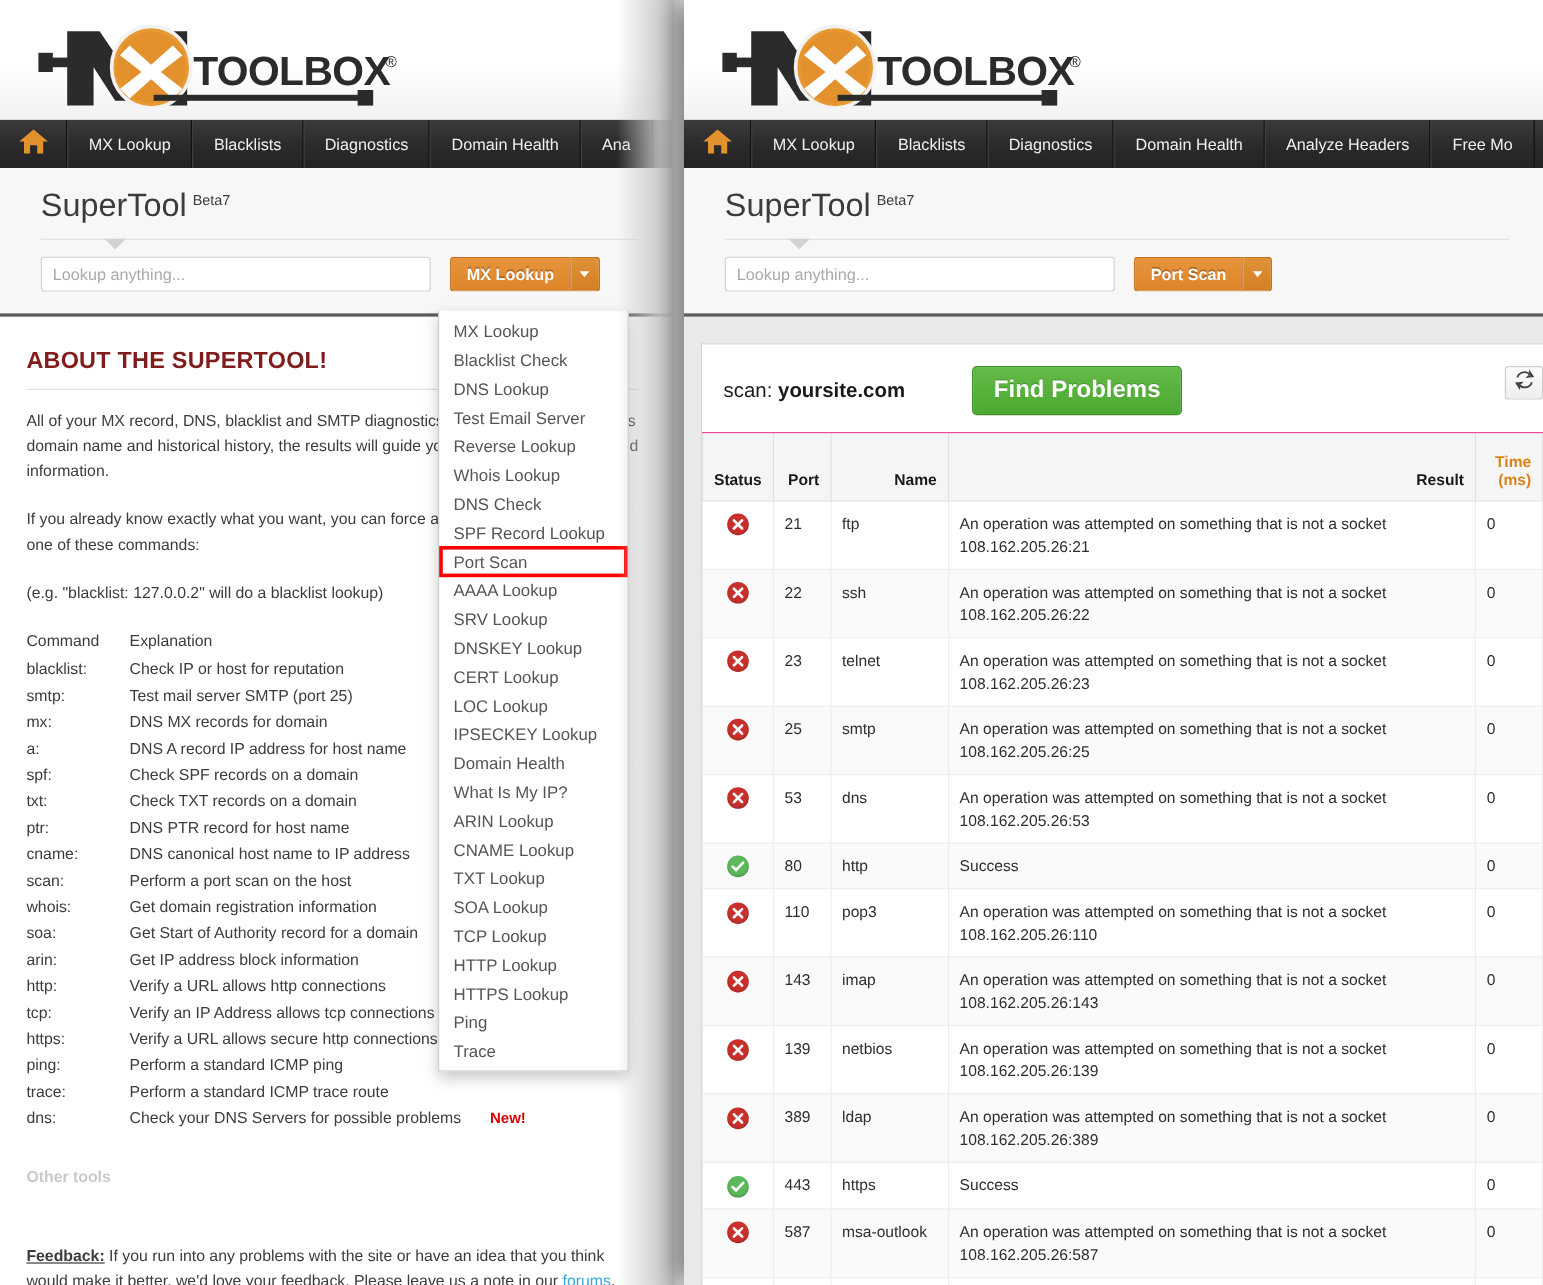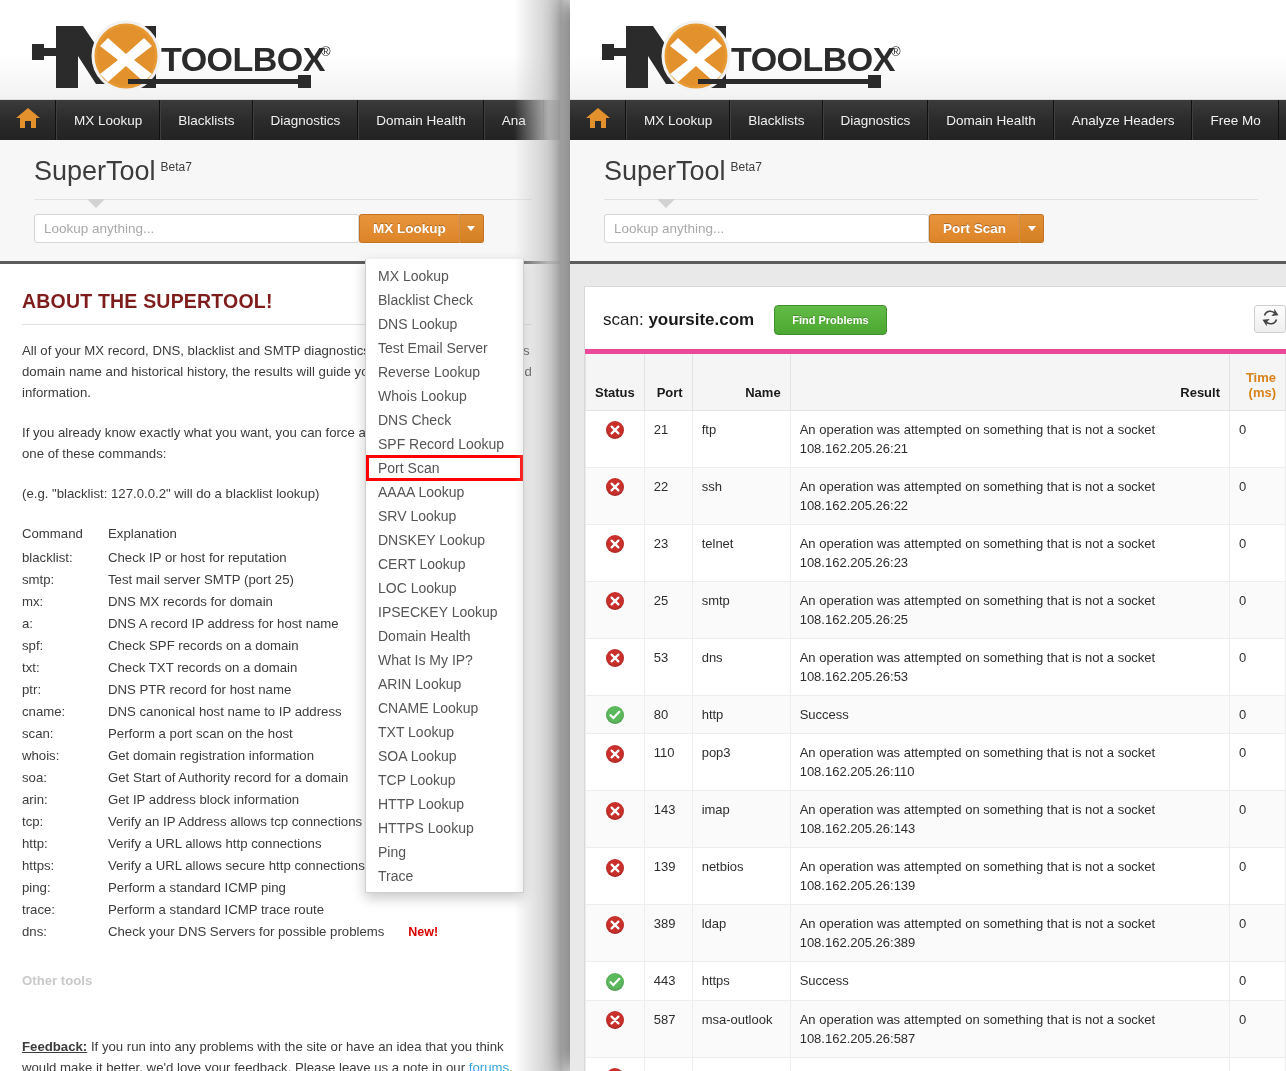--- a/index.html
+++ b/index.html
@@ -79,21 +79,21 @@
   }
   .supertool-title .beta { font-size: 12px; color:#3c3c3c; margin-top:4px; }
   .st-divider { margin: 12px 28px 0 34px; border-top:1px solid #e2e2e2; position:relative;}
   .st-caret {
     position:absolute; top:-1px; left: 53px;
     width:0;height:0;border-left:9px solid transparent;border-right:9px solid transparent;
     border-top:9px solid #d2d2d2;
   }
 
   
-  .search-row { display:flex; align-items:center; padding: 14px 0 18px 34px; gap: 0; position:relative;}
+  .search-row { display:flex; align-items:center; padding: 14px 0 18px 34px; gap: 16px; position:relative;}
   .search-input {
     width: 325px; height: 29px;
     border: 1px solid #d6d6d6; border-radius: 3px;
     padding: 0 9px; font-size: 13.5px; color:#333;
     background:#fff; outline:none;
   }
   .search-input::placeholder { color:#a9a9a9; }
   .btn-group { display:flex; align-items:stretch; }
   .btn-action {
     background: linear-gradient(to bottom,#e8953e 0%,#dd8428 100%);
@@ -162,32 +162,33 @@
 
   
   .results-outer { background:#e9e9e9; padding: 22px 0 0 14px; height: 100%; }
   .results-card {
     background:#fff; border:1px solid #d8d8d8; border-right:none;
     min-height: 800px; padding: 0;
   }
   .results-head {
     display:flex; align-items:center; gap:20px;
     padding: 18px 14px 14px 18px;
-    border-bottom: 5px solid #ec4899;
+    border-bottom: 1px solid #ec4899;
     position:relative;
   }
   .scan-label { font-size:17px; color:#1a1a1a; }
   .scan-label .k { font-weight:normal; }
   .scan-label .v { font-weight:bold; }
   .btn-find {
     background: linear-gradient(to bottom,#62bb46 0%,#4ca832 100%);
     border:1px solid #3f8f2a; border-radius:4px;
-    color:#fff; font-size:11px; font-weight:bold;
+    color:#fff; font-size:20px; font-weight:bold;
     padding: 8px 17px; cursor:pointer;
     text-shadow: 0 -1px 0 rgba(0,0,0,0.2);
+    margin-left: 36px;
   }
   .btn-refresh {
     position:absolute; right: 0px; top: 18px;
     width: 32px; height: 28px;
     background: linear-gradient(to bottom,#fdfdfd,#eeeeee);
     border:1px solid #cfcfcf; border-radius:3px;
     display:flex; align-items:center; justify-content:center;
     cursor:pointer;
   }
 
@@ -344,26 +345,26 @@
               </div>
               <div class="row">
                 <div class="c1">soa:</div>
                 <div>Get Start of Authority record for a domain</div>
               </div>
               <div class="row">
                 <div class="c1">arin:</div>
                 <div>Get IP address block information</div>
               </div>
               <div class="row">
+                <div class="c1">http:</div>
+                <div>Verify a URL allows http connections</div>
+              </div>
+              <div class="row">
                 <div class="c1">tcp:</div>
                 <div>Verify an IP Address allows tcp connections</div>
-              </div>
-              <div class="row">
-                <div class="c1">http:</div>
-                <div>Verify a URL allows http connections</div>
               </div>
               <div class="row">
                 <div class="c1">https:</div>
                 <div>Verify a URL allows secure http connections</div>
               </div>
               <div class="row">
                 <div class="c1">ping:</div>
                 <div>Perform a standard ICMP ping</div>
               </div>
               <div class="row">

